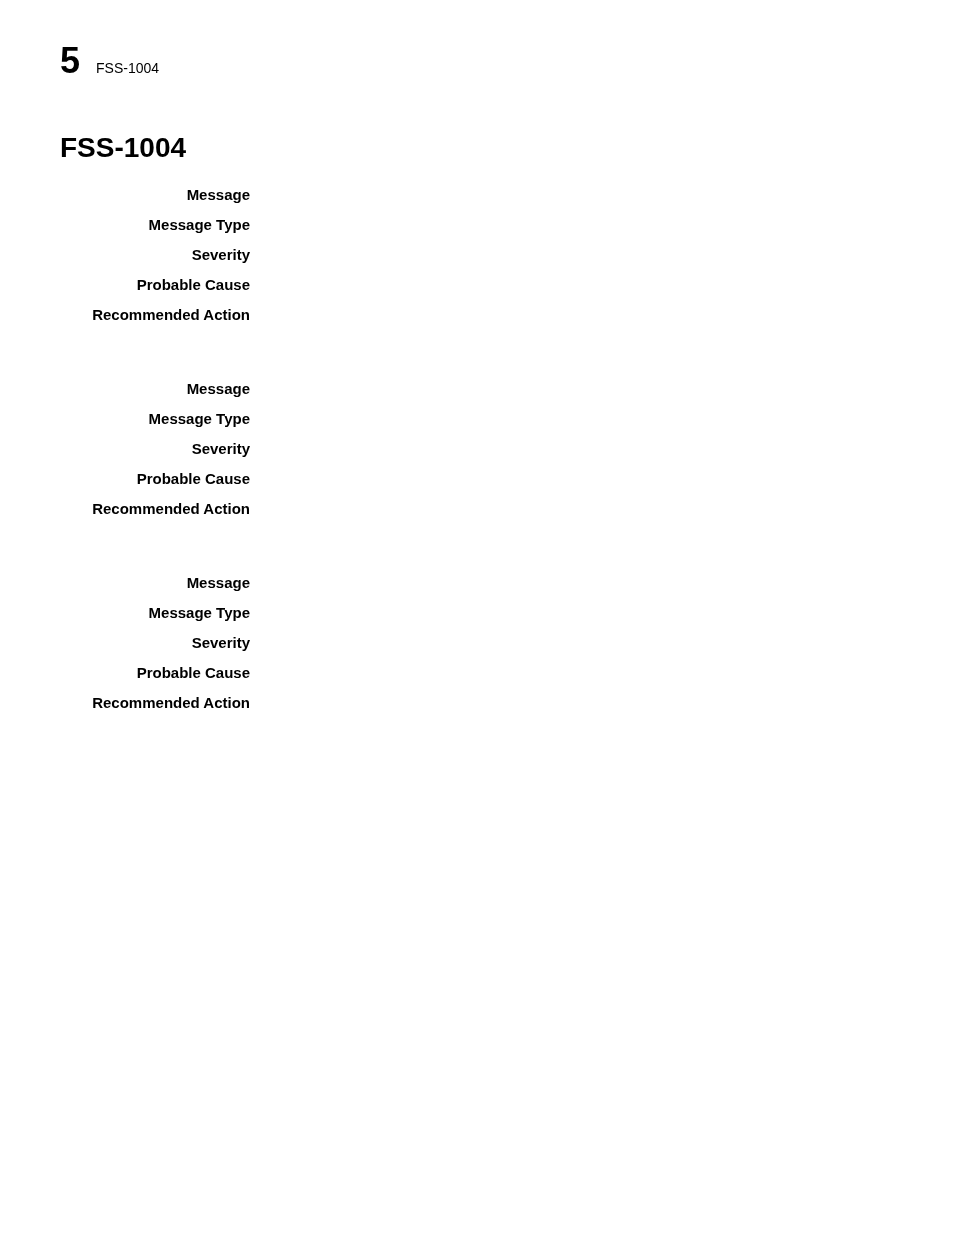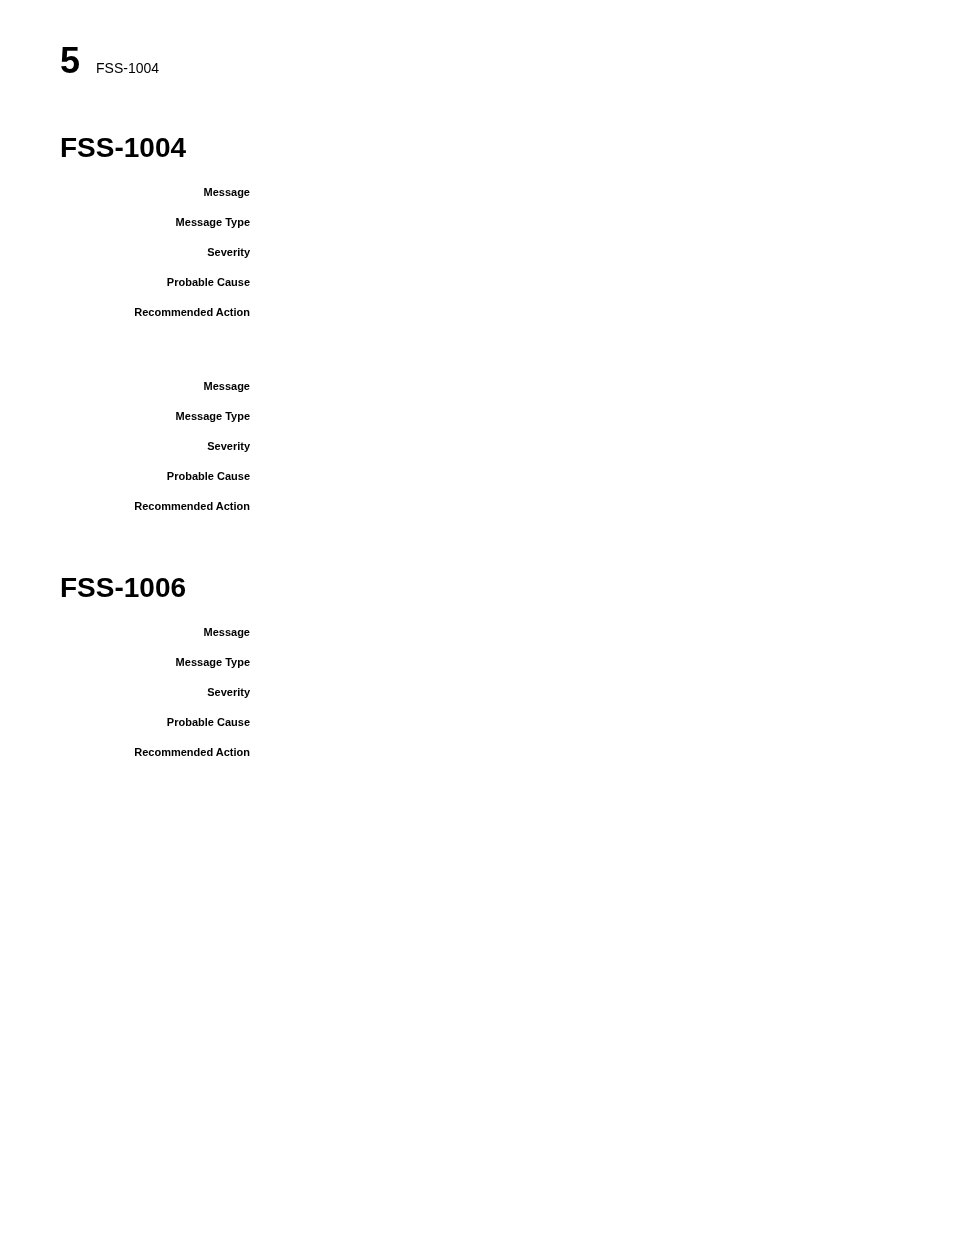--- a/index.html
+++ b/index.html
@@ -50,21 +50,21 @@
     .field-row {
       display: flex;
       margin-bottom: 6px;
       min-height: 24px;
     }
 
     .field-label {
       width: 210px;
       text-align: right;
       padding-right: 20px;
-      font-size: 11px;
+      font-size: 15px;
       font-weight: bold;
       font-family: Arial, sans-serif;
       flex-shrink: 0;
       line-height: 1.5;
     }
 
     .field-value {
       flex: 1;
       font-size: 13px;
       font-family: Arial, sans-serif;
@@ -119,21 +119,20 @@
       <div class="field-row">
         <div class="field-label">Probable Cause</div>
         <div class="field-value"></div>
       </div>
       <div class="field-row">
         <div class="field-label">Recommended Action</div>
         <div class="field-value"></div>
       </div>
     </div>
     <div class="section">
-      <div class="section-title">FSS-1006</div>
       <div class="field-row">
         <div class="field-label">Message</div>
         <div class="field-value"></div>
       </div>
       <div class="field-row">
         <div class="field-label">Message Type</div>
         <div class="field-value"></div>
       </div>
       <div class="field-row">
         <div class="field-label">Severity</div>

